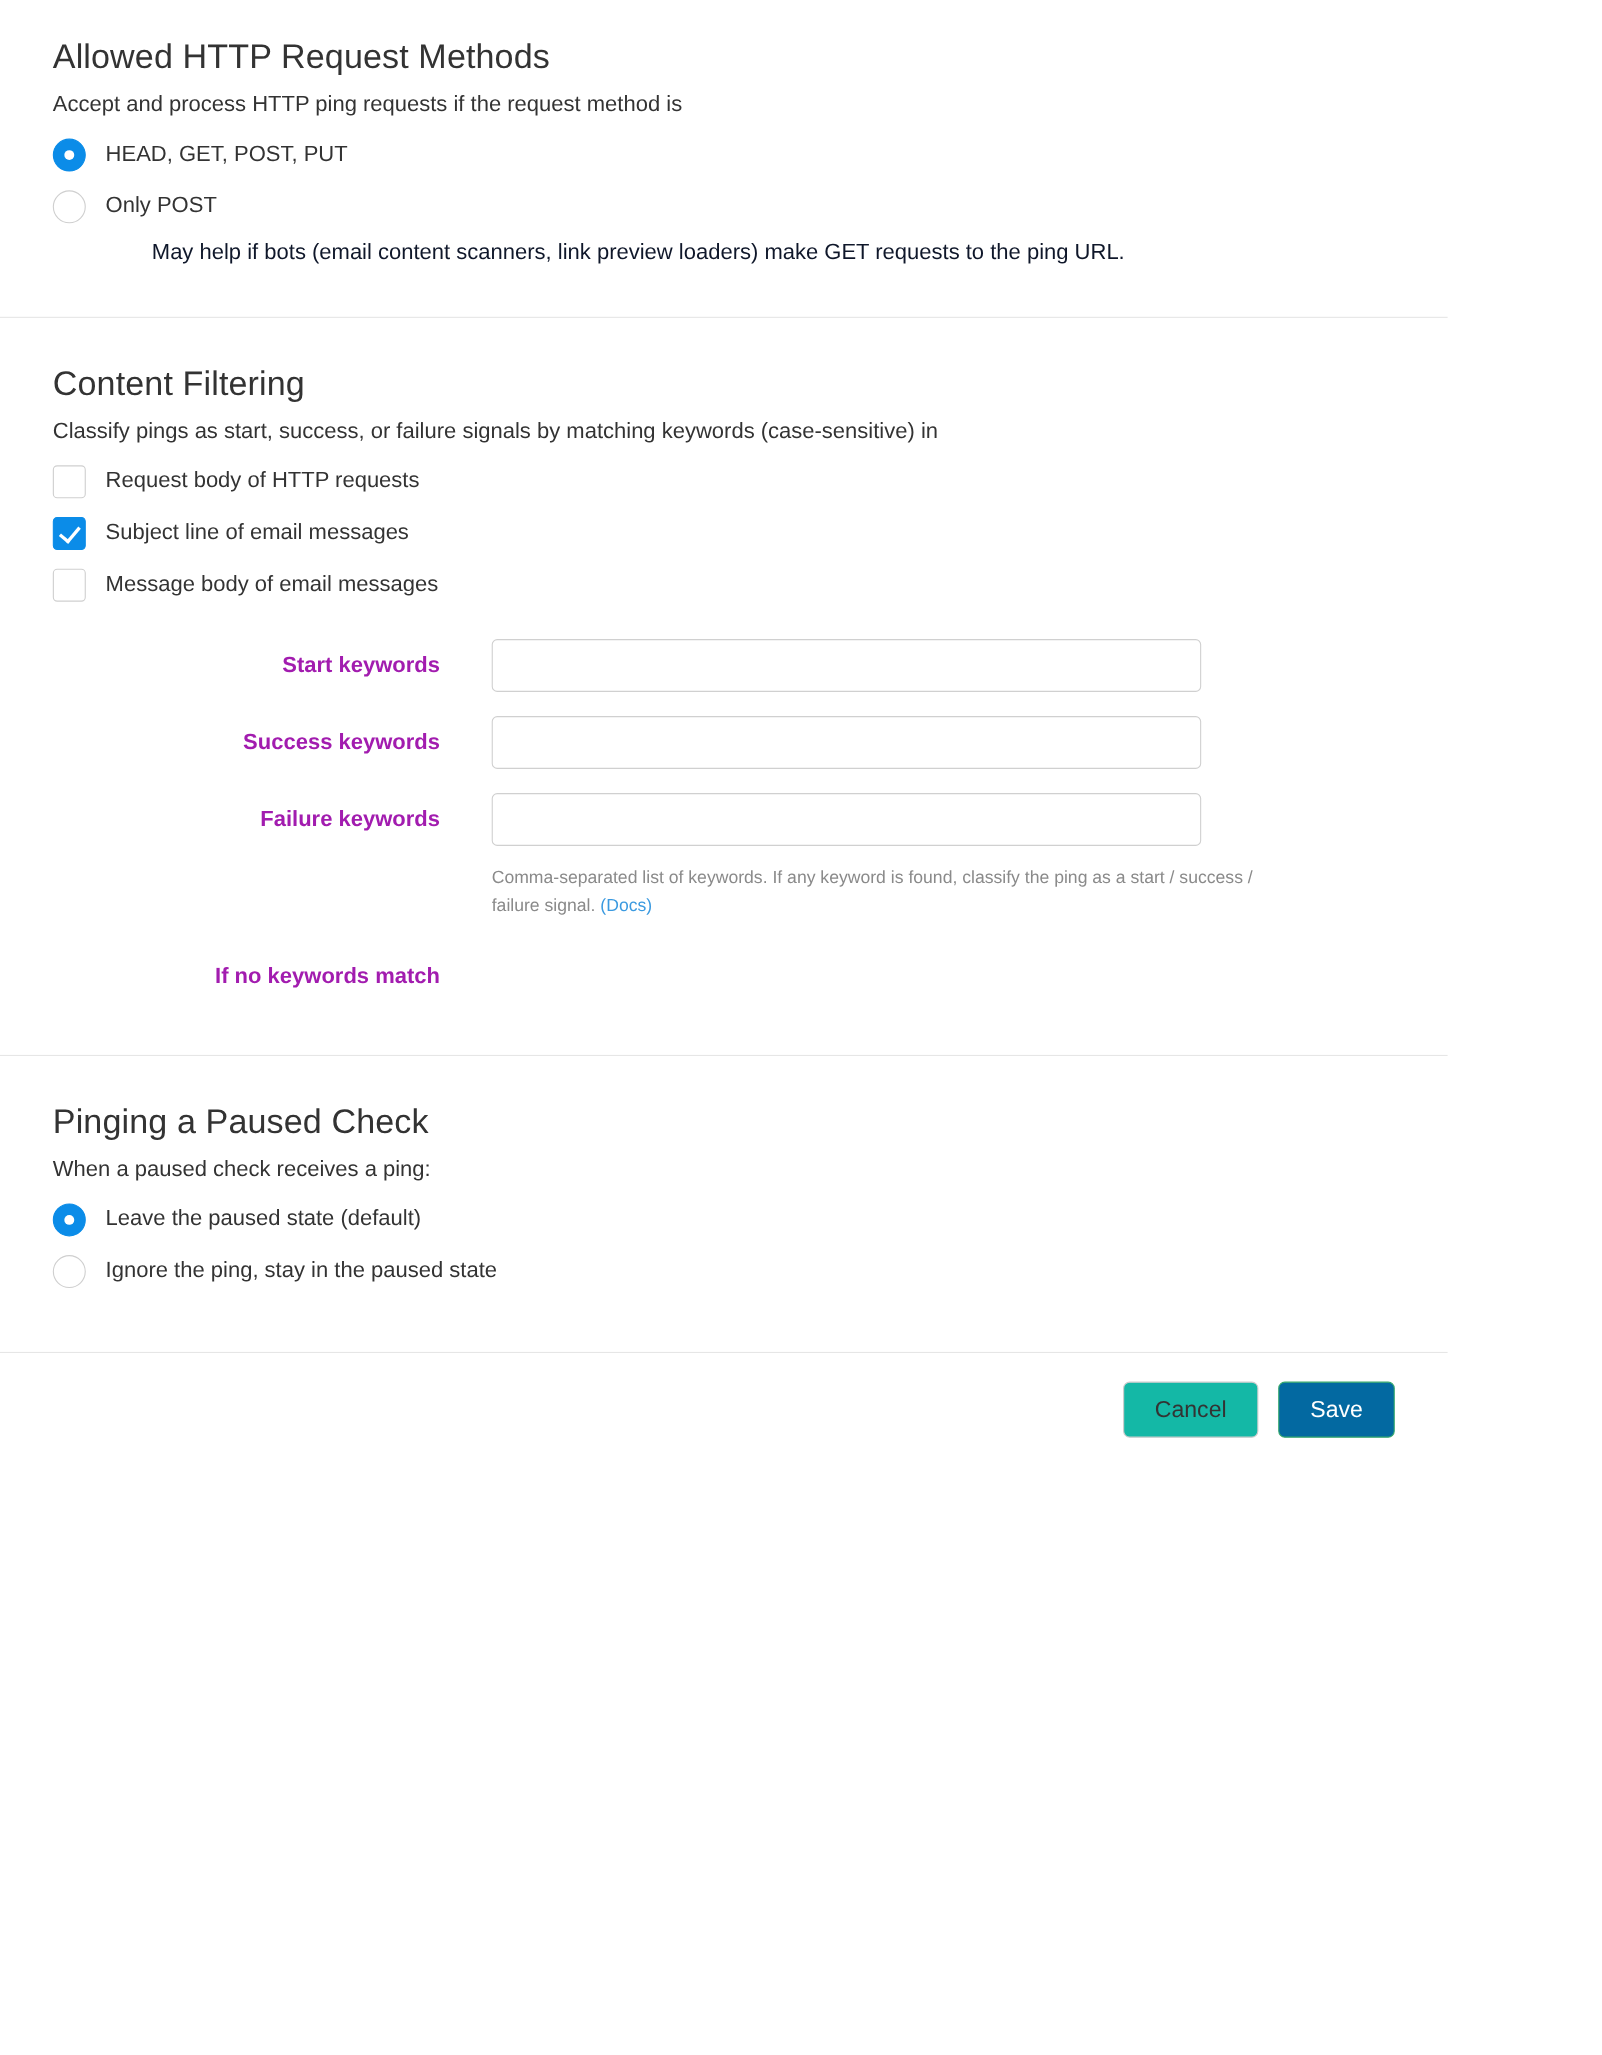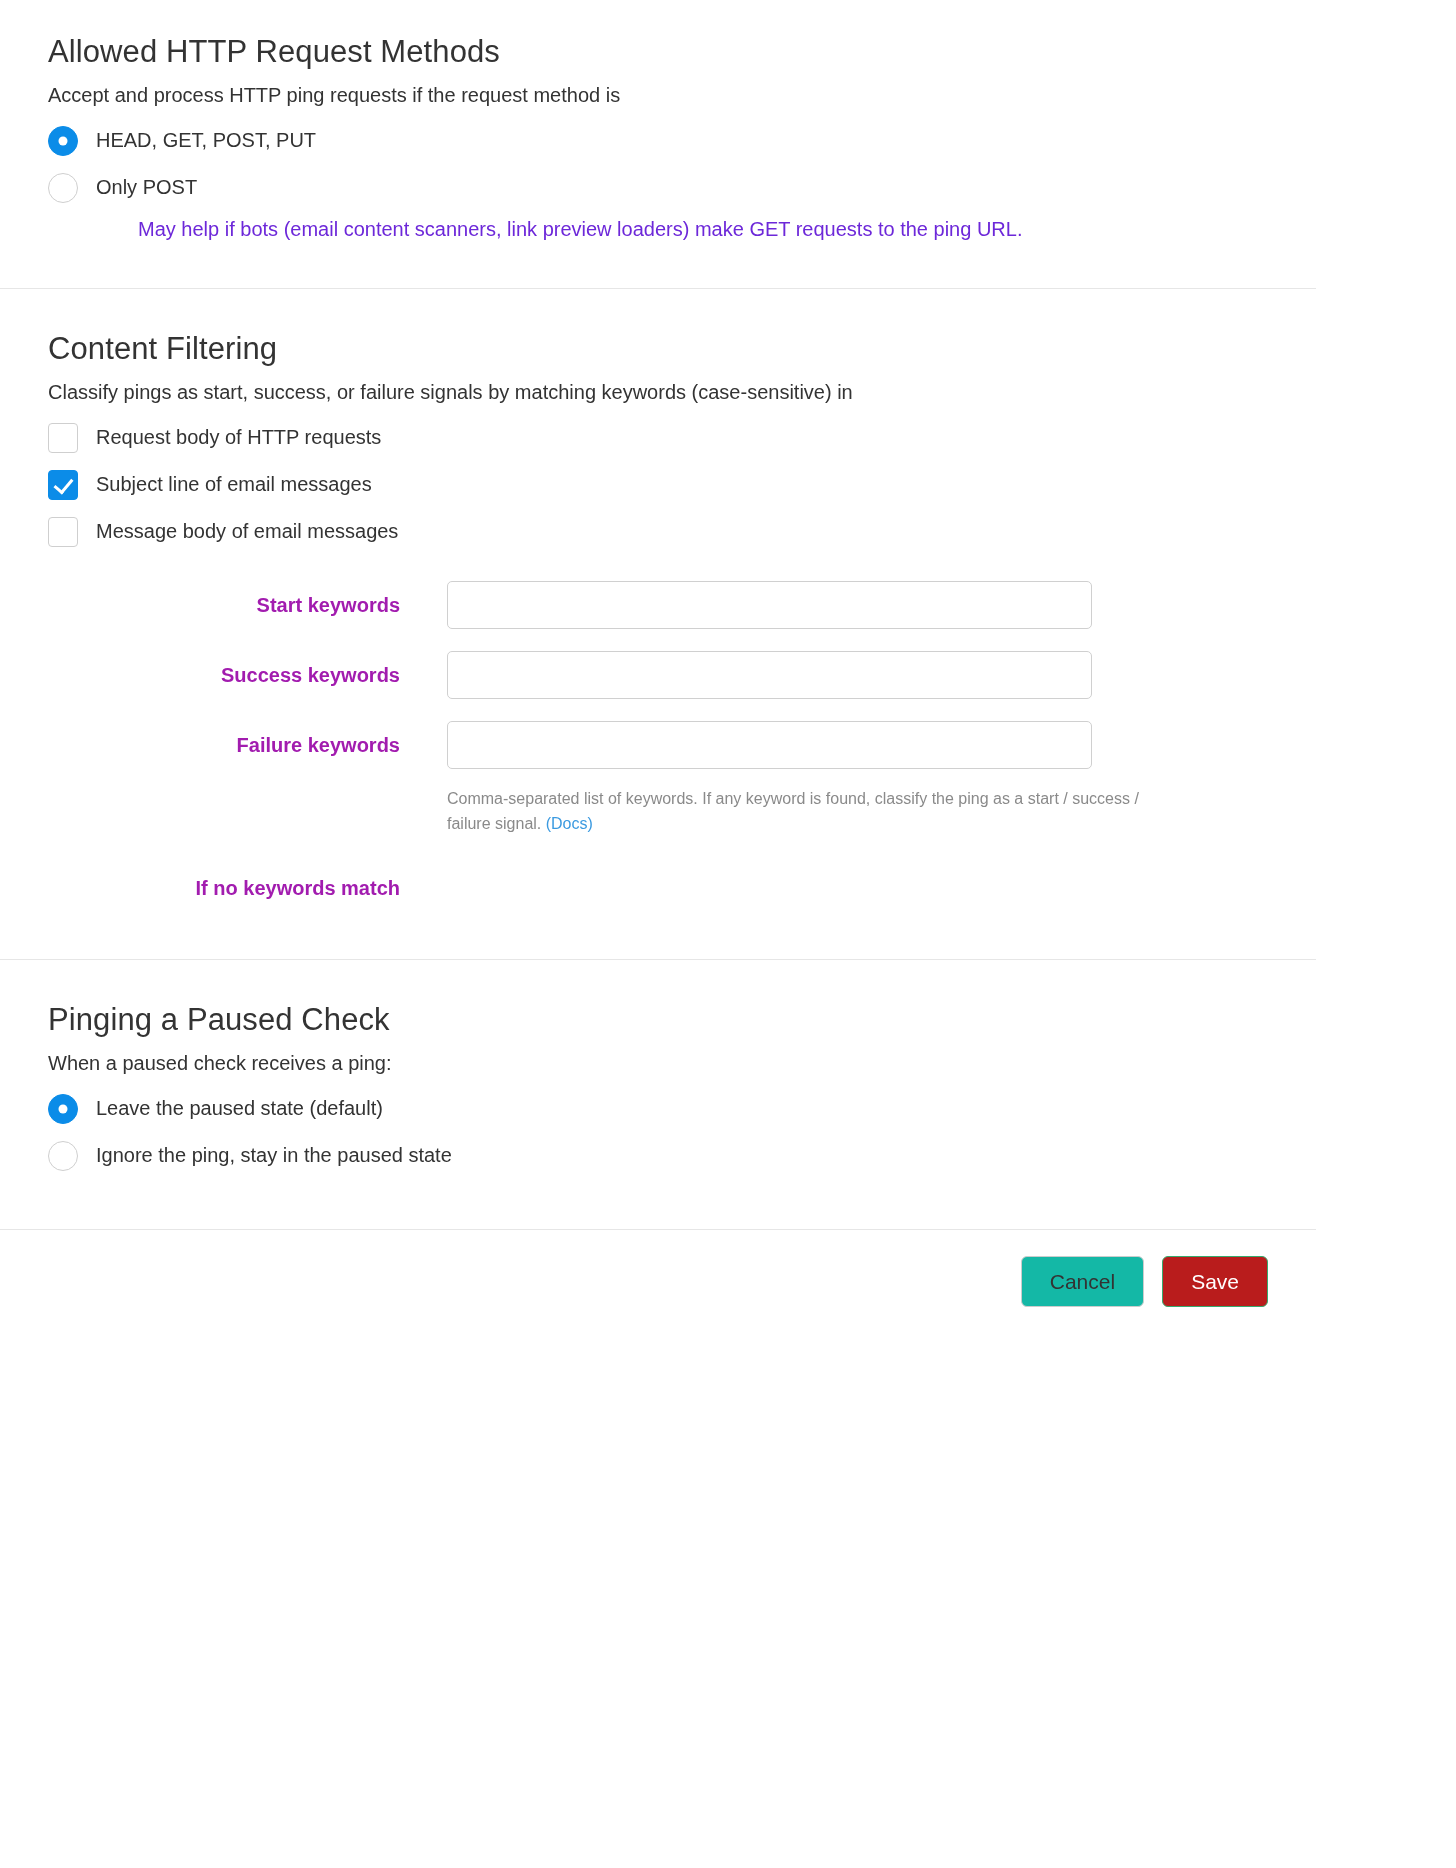--- a/index.html
+++ b/index.html
@@ -86,21 +86,21 @@
     transform: rotate(40deg);
   }
   .choice-label {
     font-size: 20px;
     color: #333333;
     margin-left: 18px;
     line-height: 30px;
   }
   .sub-note {
     font-size: 20px;
-    color: #6d28d9;
+    color: #0f172a;
     margin: -4px 0 0 90px;
     line-height: 1.45;
   }
   
   .form-rows {
     margin-top: 34px;
   }
   .form-row {
     display: flex;
     align-items: flex-start;
@@ -172,21 +172,21 @@
     padding: 14px 28px;
     cursor: pointer;
     line-height: 1;
   }
   .btn-cancel {
     background: #14b8a6;
     border: 1px solid #cccccc;
     color: #333333;
   }
   .btn-save {
-    background: #b91c1c;
+    background: #0369a1;
     border: 1px solid #36a96d;
     color: #ffffff;
     text-align: right;
   }
   .pad-top-1 { padding-top: 34px; }
   .pad-bot-1 { padding-bottom: 44px; }
   .pad-top-2 { padding-top: 42px; }
   .pad-bot-2 { padding-bottom: 56px; }
   .pad-top-3 { padding-top: 42px; }
   .pad-bot-3 { padding-bottom: 42px; }

